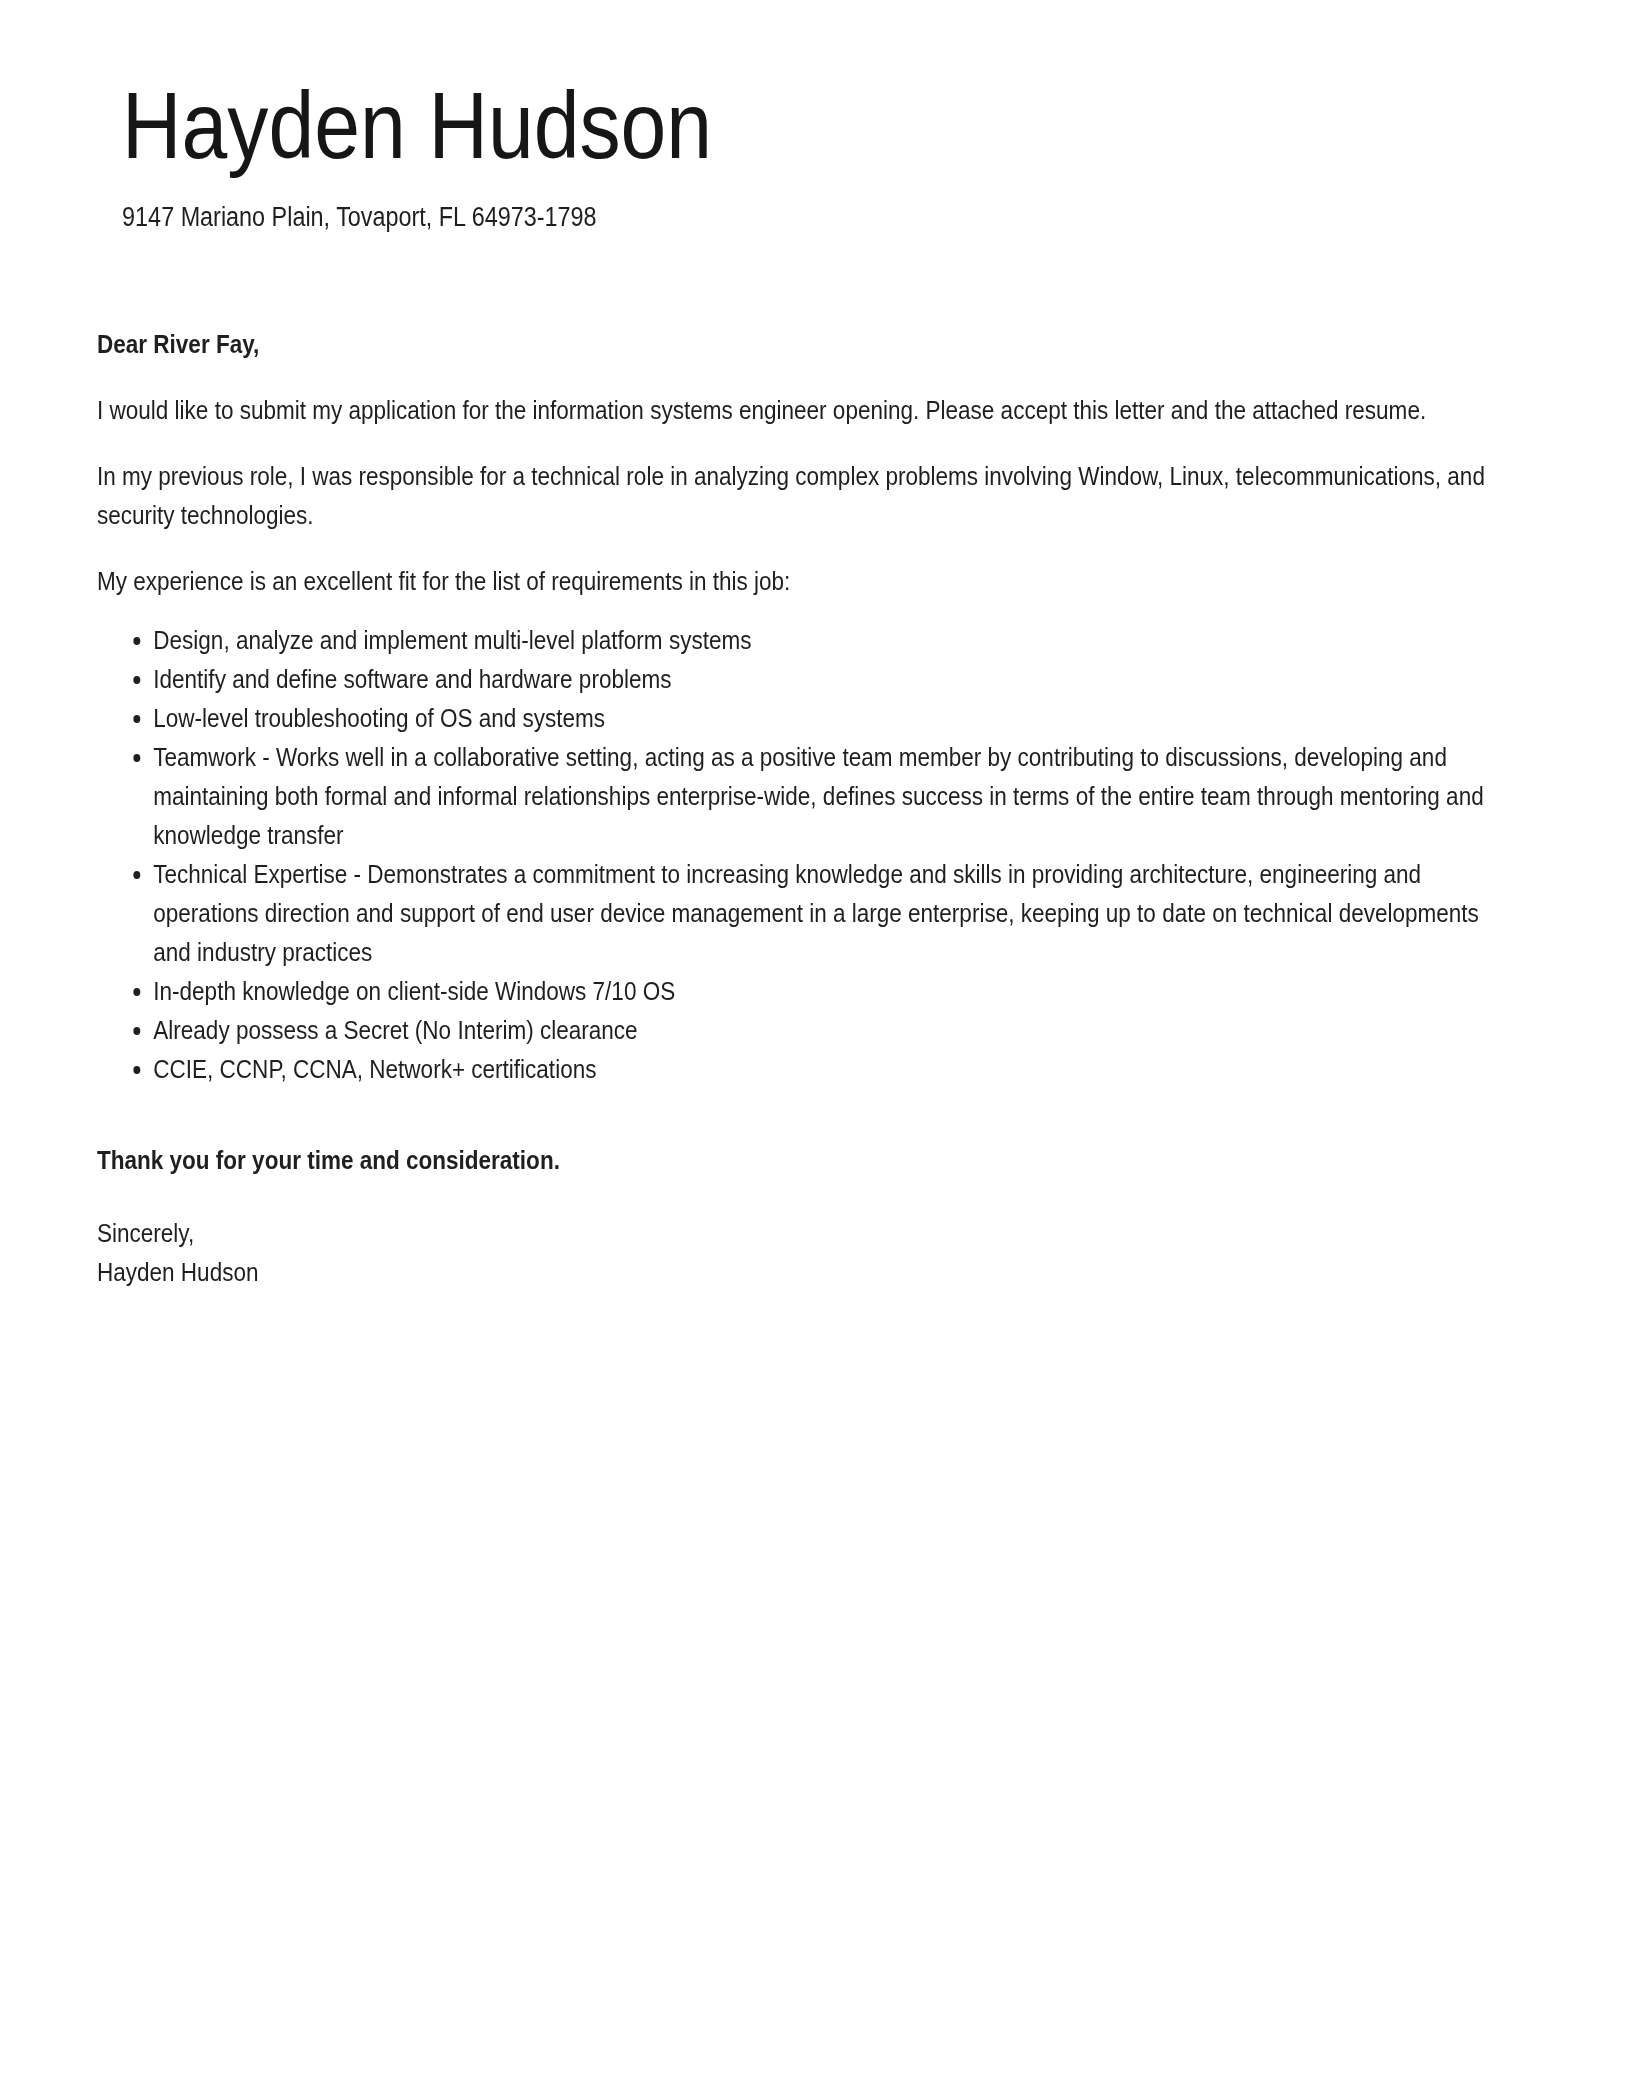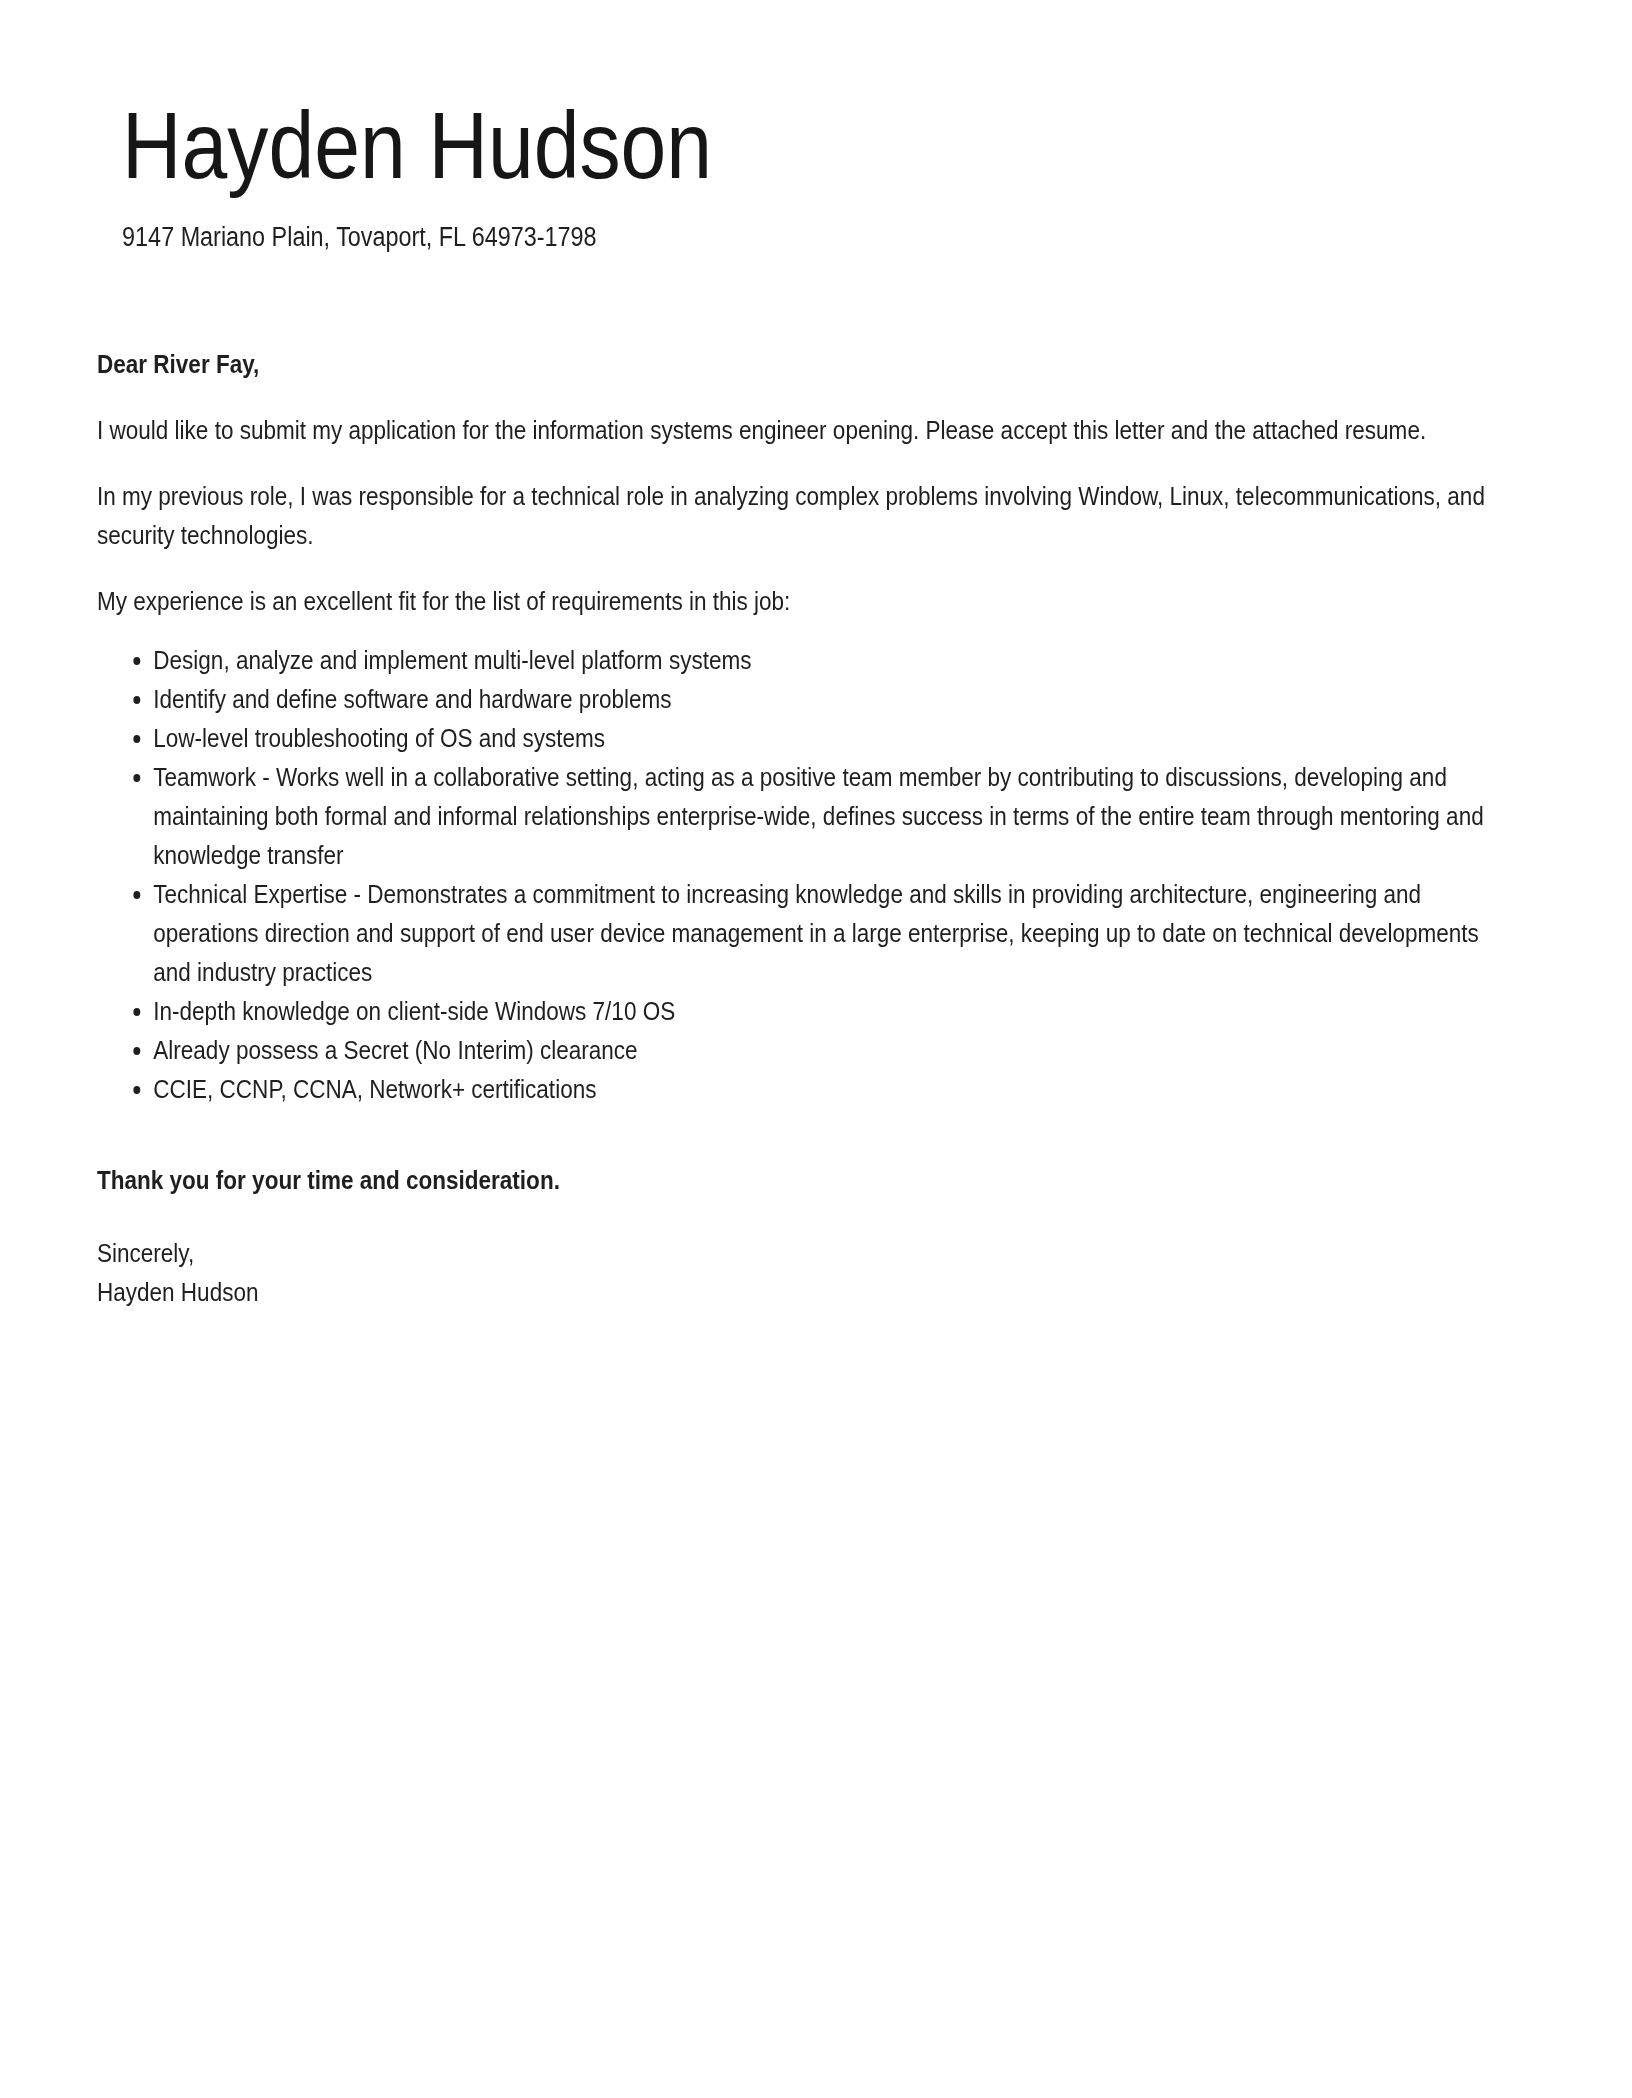--- a/index.html
+++ b/index.html
@@ -11,21 +11,20 @@
     width: 1632px;
     height: 2098px;
     overflow: hidden;
   }
   .page {
     box-sizing: border-box;
     width: 1632px;
     height: 1888px;
     padding: 78px 0 0 97px;
     background: #ffffff;
-    margin-top: 20px;
   }
   
   .condense {
     transform: scaleX(0.866);
     transform-origin: top left;
     width: 1663px;
     font-family: "Liberation Sans", sans-serif;
     font-size: 26px;
     line-height: 39px;
     color: #1f1f1f;

